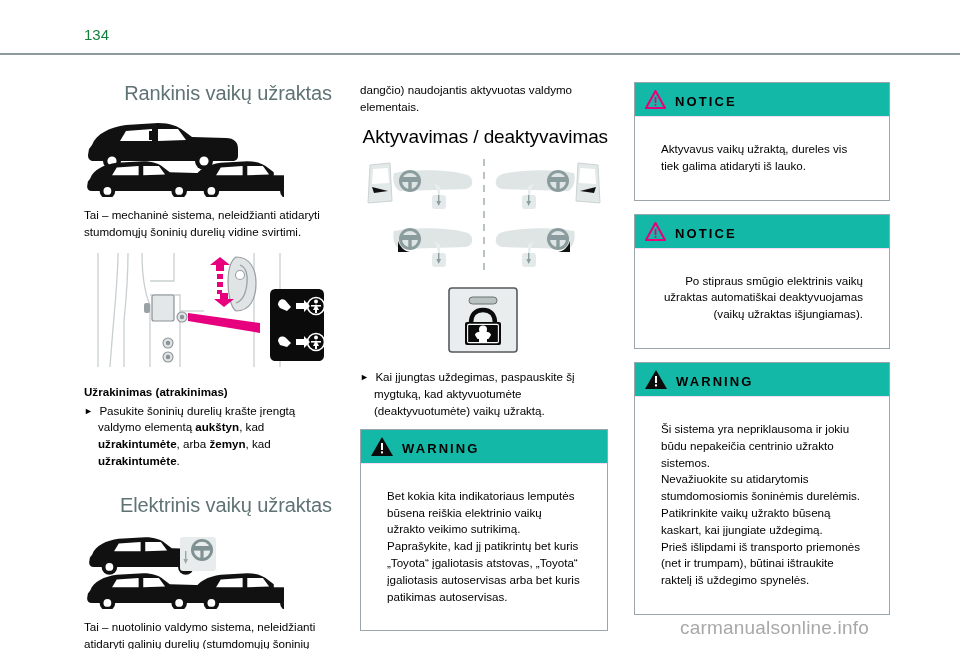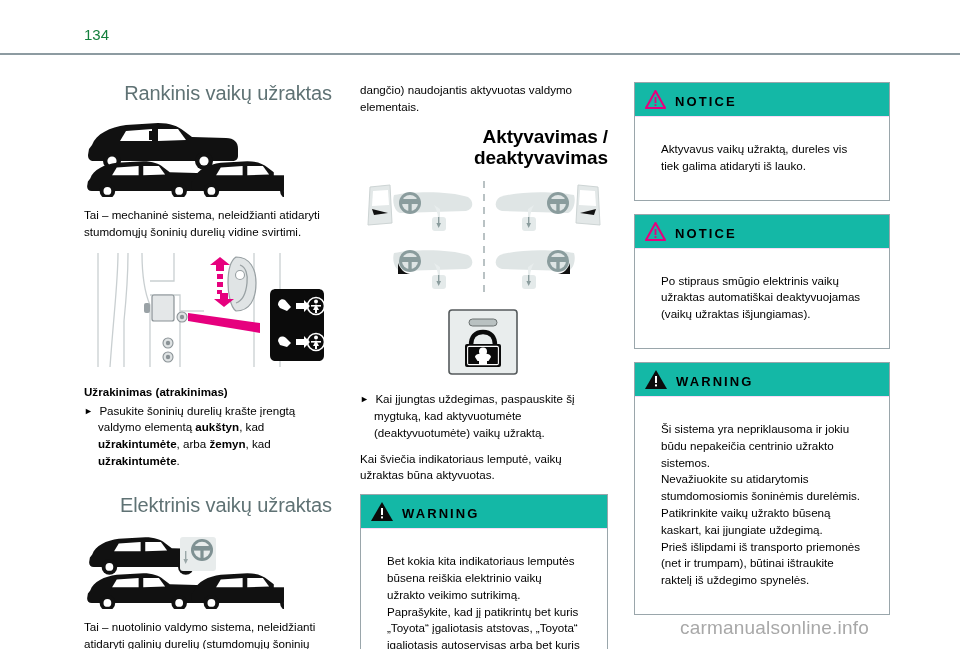--- a/index.html
+++ b/index.html
@@ -27,21 +27,21 @@
   .col{position:absolute;top:82px;width:248px;}
   .col1{left:84px;}
   .col2{left:360px;}
   .col3{left:634px;width:256px;}
 
   h2.sec{
     font-size:20px;font-weight:400;color:#5f7274;
     margin:0 0 14px 0;line-height:1.15;letter-spacing:-0.1px;text-align:right;
   }
   h2.sec.black{
-    color:#000;font-weight:bold;font-size:19px;margin-bottom:10px;
+    color:#000;font-weight:normal;font-size:19px;margin-bottom:10px;
   }
   p.body{
     font-size:11.6px;line-height:1.45;margin:0 0 10px 0;color:#000;
   }
   .lbl{font-size:11.6px;font-weight:bold;margin:0 0 5px 0;}
   .bullet{
     font-size:11.6px;line-height:1.45;margin:0 0 9px 0;
     text-indent:-14px;padding-left:14px;
   }
   .tri{font-size:9px;vertical-align:1px;}
@@ -334,21 +334,20 @@
         <rect x="20" y="37" width="36" height="23" rx="2" fill="#0b0b0b"></rect>
         <rect x="22.6" y="39.4" width="30.8" height="18.2" rx="1.4" fill="#0b0b0b" stroke="#fff" stroke-width="1.1"></rect>
 
         <circle cx="38" cy="44.5" r="4" fill="#fff"></circle>
         <path d="M30 50 C30 47.5 33.5 46.5 38 46.5 C42.5 46.5 46 47.5 46 50 L43.5 54 L42 54 L42 58 L34 58 L34 54 L32.5 54 Z" fill="#fff"></path>
       </svg>
     </div>
 
     <p class="bullet"><span class="tri">►</span>&nbsp;&nbsp;<span>Kai įjungtas uždegimas, paspauskite šį mygtuką, kad aktyvuotumėte (deaktyvuotumėte) vaikų užraktą.</span></p>
 
-    <p class="body">Kai šviečia indikatoriaus lemputė, vaikų užraktas būna aktyvuotas.</p>
 
     <div class="box">
       <div class="box-head">
         <span class="tri-warn">
           <svg width="22" height="19" viewBox="0 0 22 19">
             <path d="M11 0 L22 19 L0 19 Z" fill="#0b0b0b"></path>
             <rect x="10" y="6" width="2" height="7" fill="#fff"></rect>
             <rect x="10" y="14.4" width="2" height="2" fill="#fff"></rect>
           </svg>
         </span>
@@ -384,21 +383,21 @@
         <span class="tri-notice">
           <svg width="21" height="19" viewBox="0 0 21 19">
             <path d="M10.5 1 L20 18 L1 18 Z" fill="none" stroke="#e6007e" stroke-width="2.1" stroke-linejoin="round"></path>
             <rect x="9.6" y="7" width="1.8" height="6" fill="#e6007e"></rect>
             <rect x="9.6" y="14.2" width="1.8" height="1.8" fill="#e6007e"></rect>
           </svg>
         </span>
         <span class="ttl">NOTICE</span>
       </div>
       <div class="box-body">
-        <p style="white-space:pre-line;">Po stipraus smūgio elektrinis vaikų užraktas automatiškai deaktyvuojamas (vaikų užraktas išjungiamas).</p>
+        <p style="white-space:pre-line;text-align:right;">Po stipraus smūgio elektrinis vaikų užraktas automatiškai deaktyvuojamas (vaikų užraktas išjungiamas).</p>
       </div>
     </div>
 
     <div class="box">
       <div class="box-head">
         <span class="tri-warn">
           <svg width="22" height="19" viewBox="0 0 22 19">
             <path d="M11 0 L22 19 L0 19 Z" fill="#0b0b0b"></path>
             <rect x="10" y="6" width="2" height="7" fill="#fff"></rect>
             <rect x="10" y="14.4" width="2" height="2" fill="#fff"></rect>

